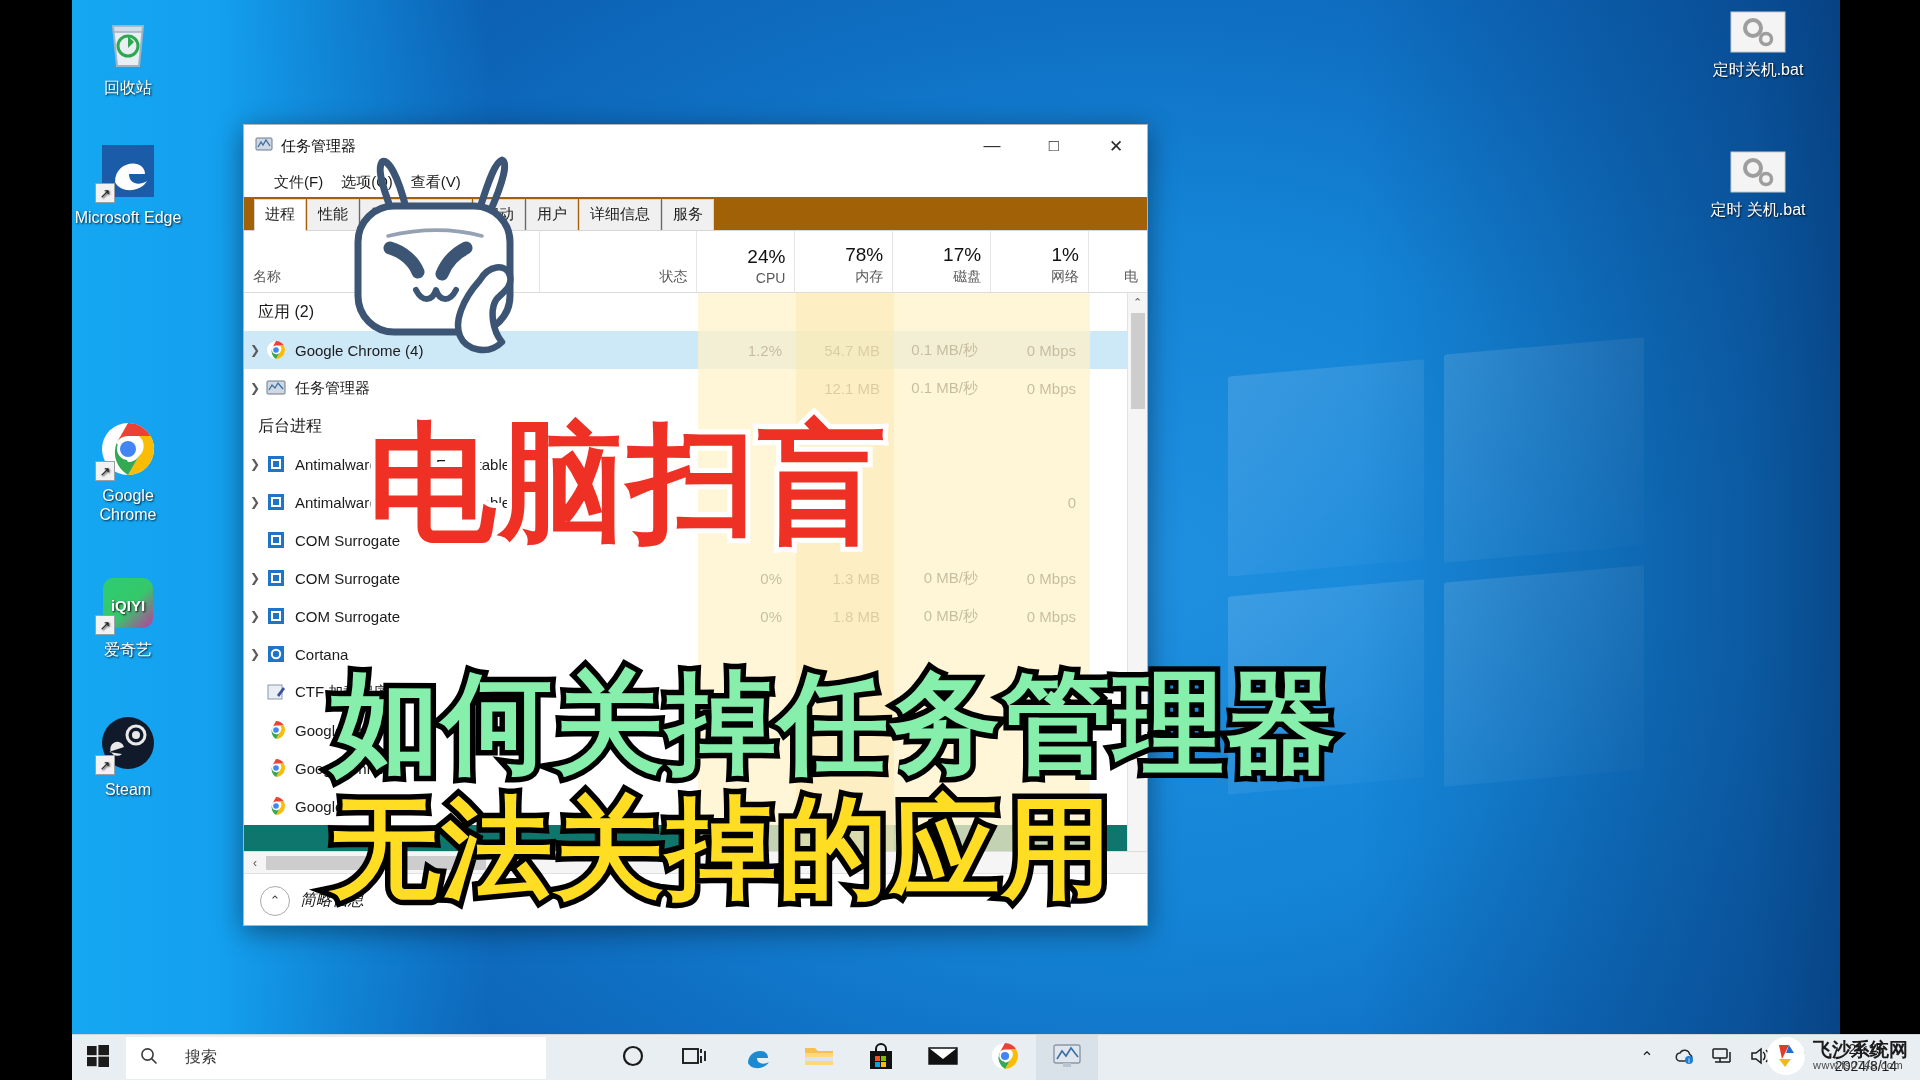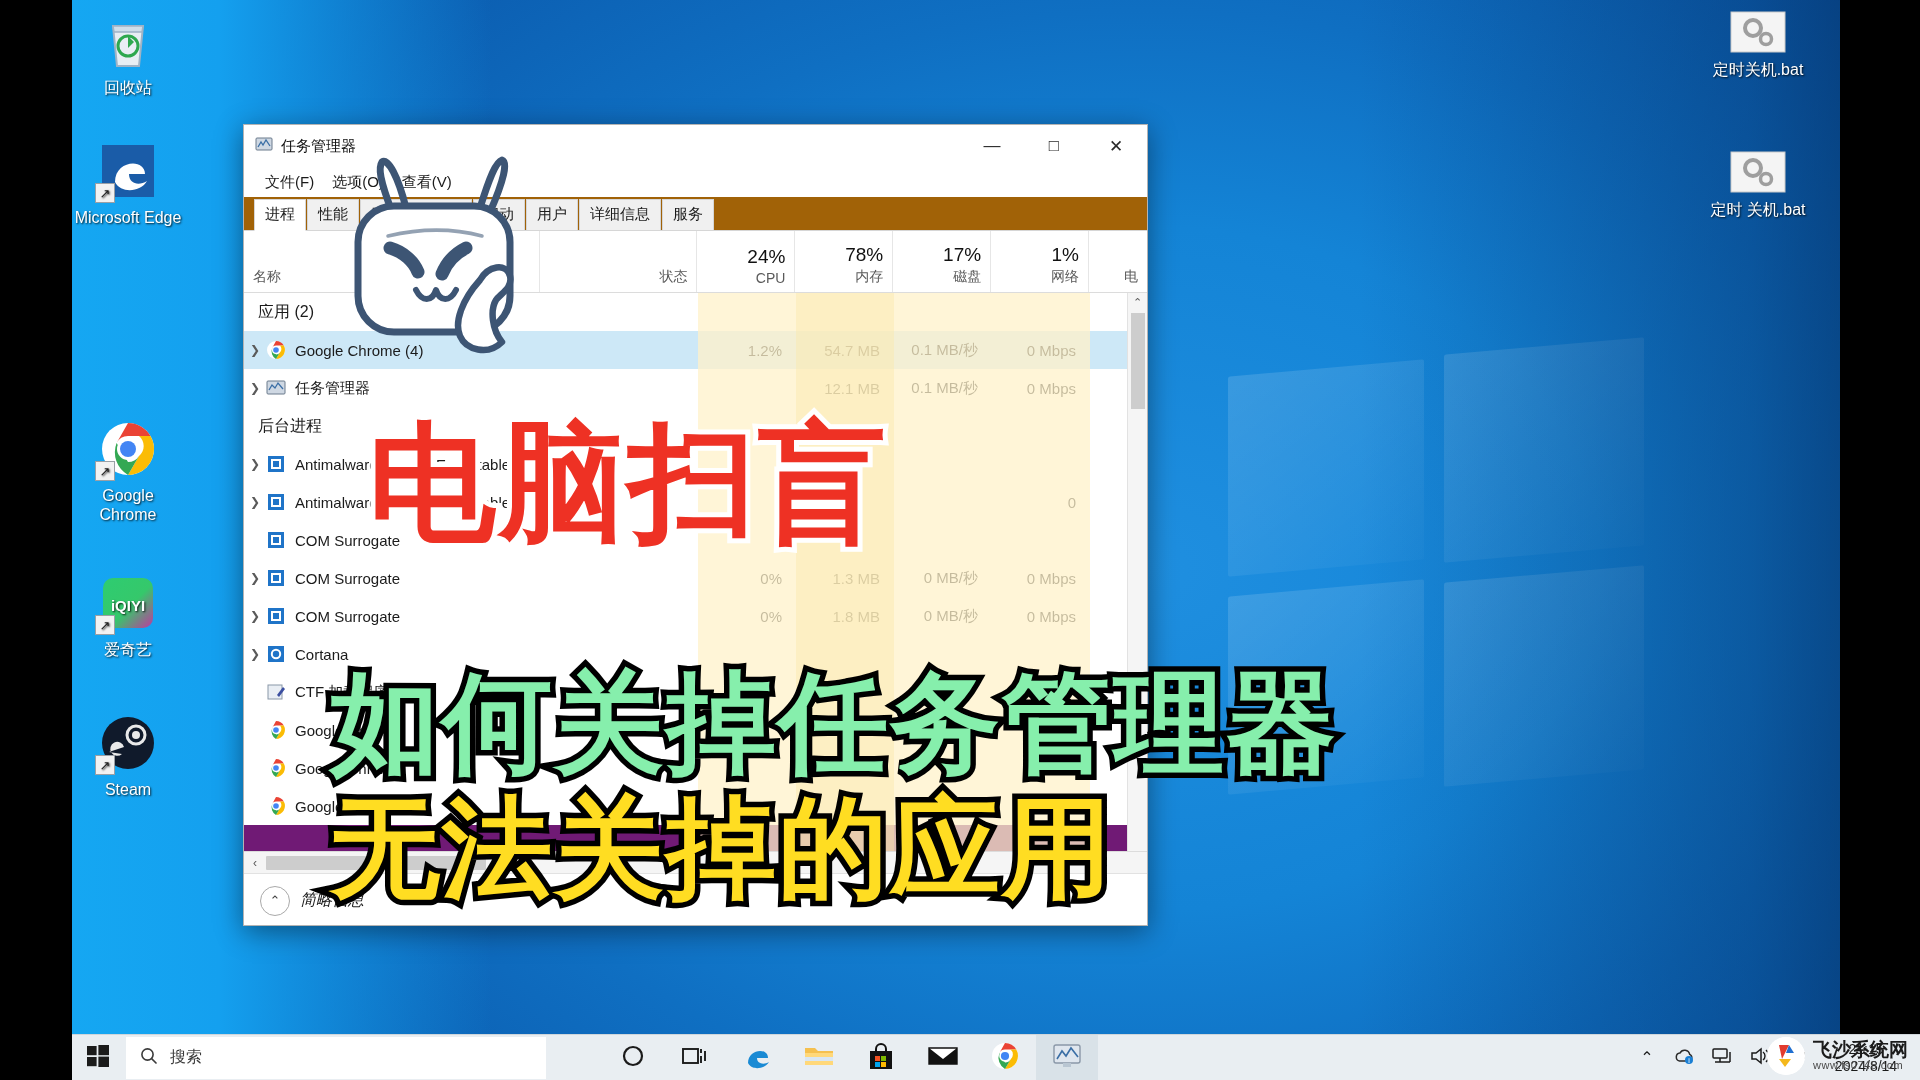--- a/index.html
+++ b/index.html
@@ -104,21 +104,21 @@
     width: 62px; height: 42px;
     display:flex; align-items:center; justify-content:center;
     font-size: 17px; color:#2b2b2b; background:transparent;
     border:none; cursor:default;
     font-family:"Liberation Sans", sans-serif;
   }
 
   #tm-menubar {
     height: 30px;
     display:flex; align-items:center; gap: 14px;
-    padding-left: 19px;
+    padding-left: 28px;
     font-size: 15px; color:#1b1b1b;
     background:#ffffff;
   }
   .menu-item { padding: 2px 2px; cursor: default; }
 
   #tm-tabs {
     height: 34px;
     display:flex; align-items:flex-end;
     padding-left: 10px;
     border-bottom: 1px solid #d6d6d6;
@@ -159,21 +159,21 @@
   .col.status-col { width: 158px; }
   .col.status-col .nm { text-align:right; }
   .col.metric { width: 98px; }
   .col.power  { width: 58px; border-right:none; }
 
   
   #tm-list {
     position: relative;
     height: 558px;
     overflow: hidden;
-    background:#701a75;
+    background:#0f766e;
   }
   .group-row {
     height: 38px; display:flex; align-items:center;
     padding-left: 14px;
     font-size: 16px; color:#1b1b1b;
     background: #ffffff;
   }
   .row {
     display:flex; align-items:center;
     height: 38px;
@@ -276,21 +276,21 @@
     background:#e9eef2;
     display:flex; align-items:center;
     border-top:1px solid #cfd6db;
   }
   #start-btn {
     width: 52px; height:46px; display:flex; align-items:center; justify-content:center;
     cursor: default;
   }
   #tb-search {
     width: 420px; height: 42px; background:#ffffff;
-    display:flex; align-items:center; gap:12px; padding-left:14px;
+    display:flex; align-items:center; gap:27px; padding-left:14px;
     color:#3b3b3b; font-size:16px; margin-left:2px;
   }
   .tb-icon {
     width: 62px; height: 46px; display:flex; align-items:center; justify-content:center;
     cursor: default; position: relative;
   }
   .tb-icon.active { background:#d9e2e8; }
   #tray {
     margin-left:auto; display:flex; align-items:center; height:46px;
     padding-right: 6px; gap: 0px;

